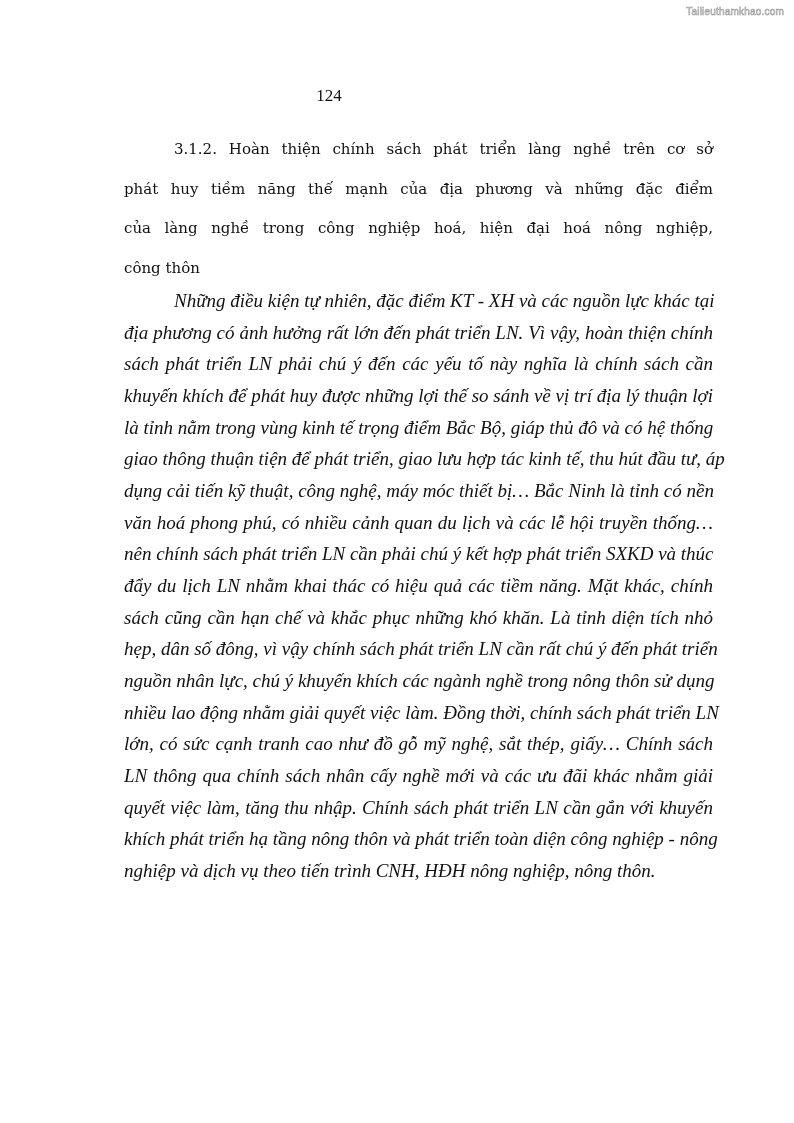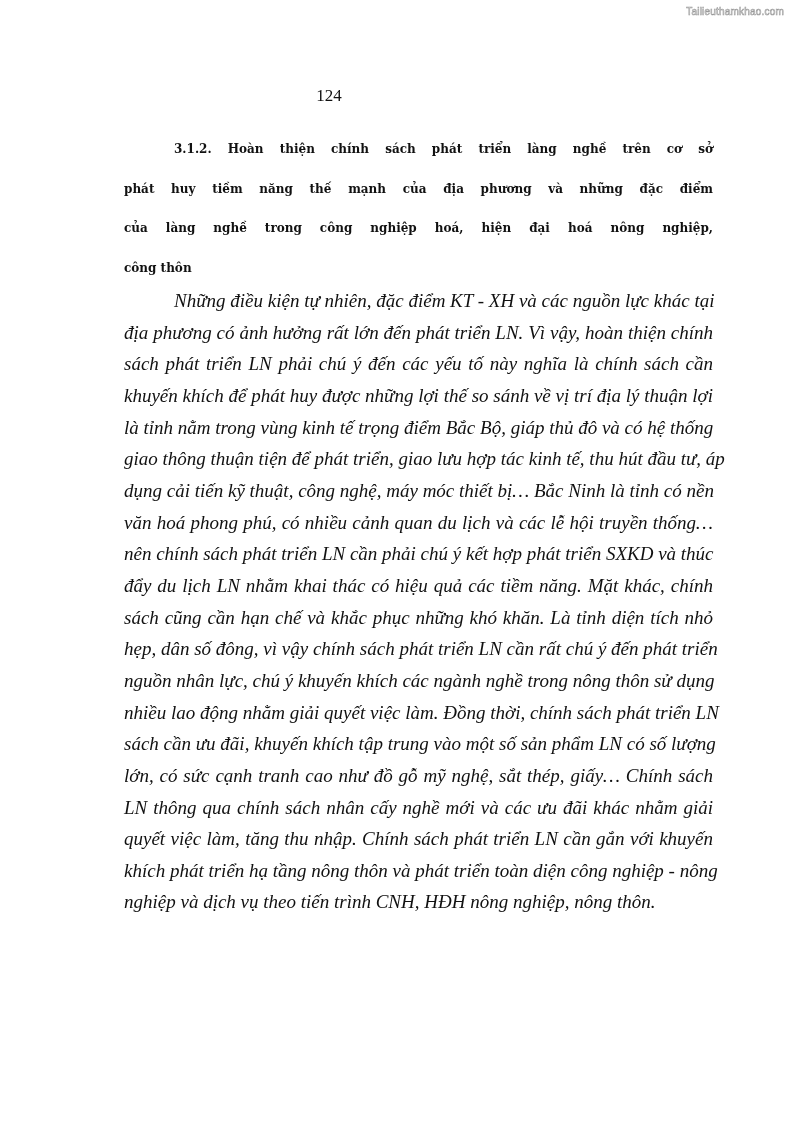--- a/index.html
+++ b/index.html
@@ -10,21 +10,21 @@
     color: #ffffff;
     -webkit-text-stroke: 0.6px #9a9a9a;
     letter-spacing: 0.2px;
   }
   .page-number {
     position: absolute; top: 86px; left: 0; width: 658px; text-align: center;
     font-family: "Liberation Serif", serif; font-size: 17px; color: #111;
   }
   .heading {
     position: absolute; top: 130px; left: 124px; width: 589px;
-    font-family: "DejaVu Serif", serif; font-weight: bold; font-size: 12px;
+    font-family: "DejaVu Serif", serif; font-weight: normal; font-size: 15px;
     color: #111; line-height: 39.5px; text-align: justify;
   }
   .heading .hline { display: block; text-align-last: justify; white-space: nowrap; }
   .heading .hline.first { padding-left: 50px; }
   .heading .hline.last { text-align-last: left; }
   .body-text {
     position: absolute; top: 285px; left: 124px; width: 589px;
     font-family: "Liberation Serif", serif; font-size: 19px;
     color: #111; line-height: 31.65px; font-style: italic;
   }
@@ -54,19 +54,18 @@
   <span class="bline">là tỉnh nằm trong vùng kinh tế trọng điểm Bắc Bộ, giáp thủ đô và có hệ thống</span>
   <span class="bline">giao thông thuận tiện để phát triển, giao lưu hợp tác kinh tế, thu hút đầu tư, áp</span>
   <span class="bline">dụng cải tiến kỹ thuật, công nghệ, máy móc thiết bị… Bắc Ninh là tỉnh có nền</span>
   <span class="bline">văn hoá phong phú, có nhiều cảnh quan du lịch và các lễ hội truyền thống…</span>
   <span class="bline">nên chính sách phát triển LN cần phải chú ý kết hợp phát triển SXKD và thúc</span>
   <span class="bline">đẩy du lịch LN nhằm khai thác có hiệu quả các tiềm năng. Mặt khác, chính</span>
   <span class="bline">sách cũng cần hạn chế và khắc phục những khó khăn. Là tỉnh diện tích nhỏ</span>
   <span class="bline">hẹp, dân số đông, vì vậy chính sách phát triển LN cần rất chú ý đến phát triển</span>
   <span class="bline">nguồn nhân lực, chú ý khuyến khích các ngành nghề trong nông thôn sử dụng</span>
   <span class="bline">nhiều lao động nhằm giải quyết việc làm. Đồng thời, chính sách phát triển LN</span>
-  <span class="bline">sách cần ưu đãi, khuyến khích tập trung vào một số sản phẩm LN có số lượng</span>
   <span class="bline">lớn, có sức cạnh tranh cao như đồ gỗ mỹ nghệ, sắt thép, giấy… Chính sách</span>
   <span class="bline">LN thông qua chính sách nhân cấy nghề mới và các ưu đãi khác nhằm giải</span>
   <span class="bline">quyết việc làm, tăng thu nhập. Chính sách phát triển LN  cần gắn với khuyến</span>
   <span class="bline">khích phát triển hạ tầng nông thôn và phát triển toàn diện công nghiệp - nông</span>
   <span class="bline last">nghiệp và dịch vụ theo tiến trình CNH, HĐH nông nghiệp, nông thôn.</span>
 </div>
 
 </body></html>

